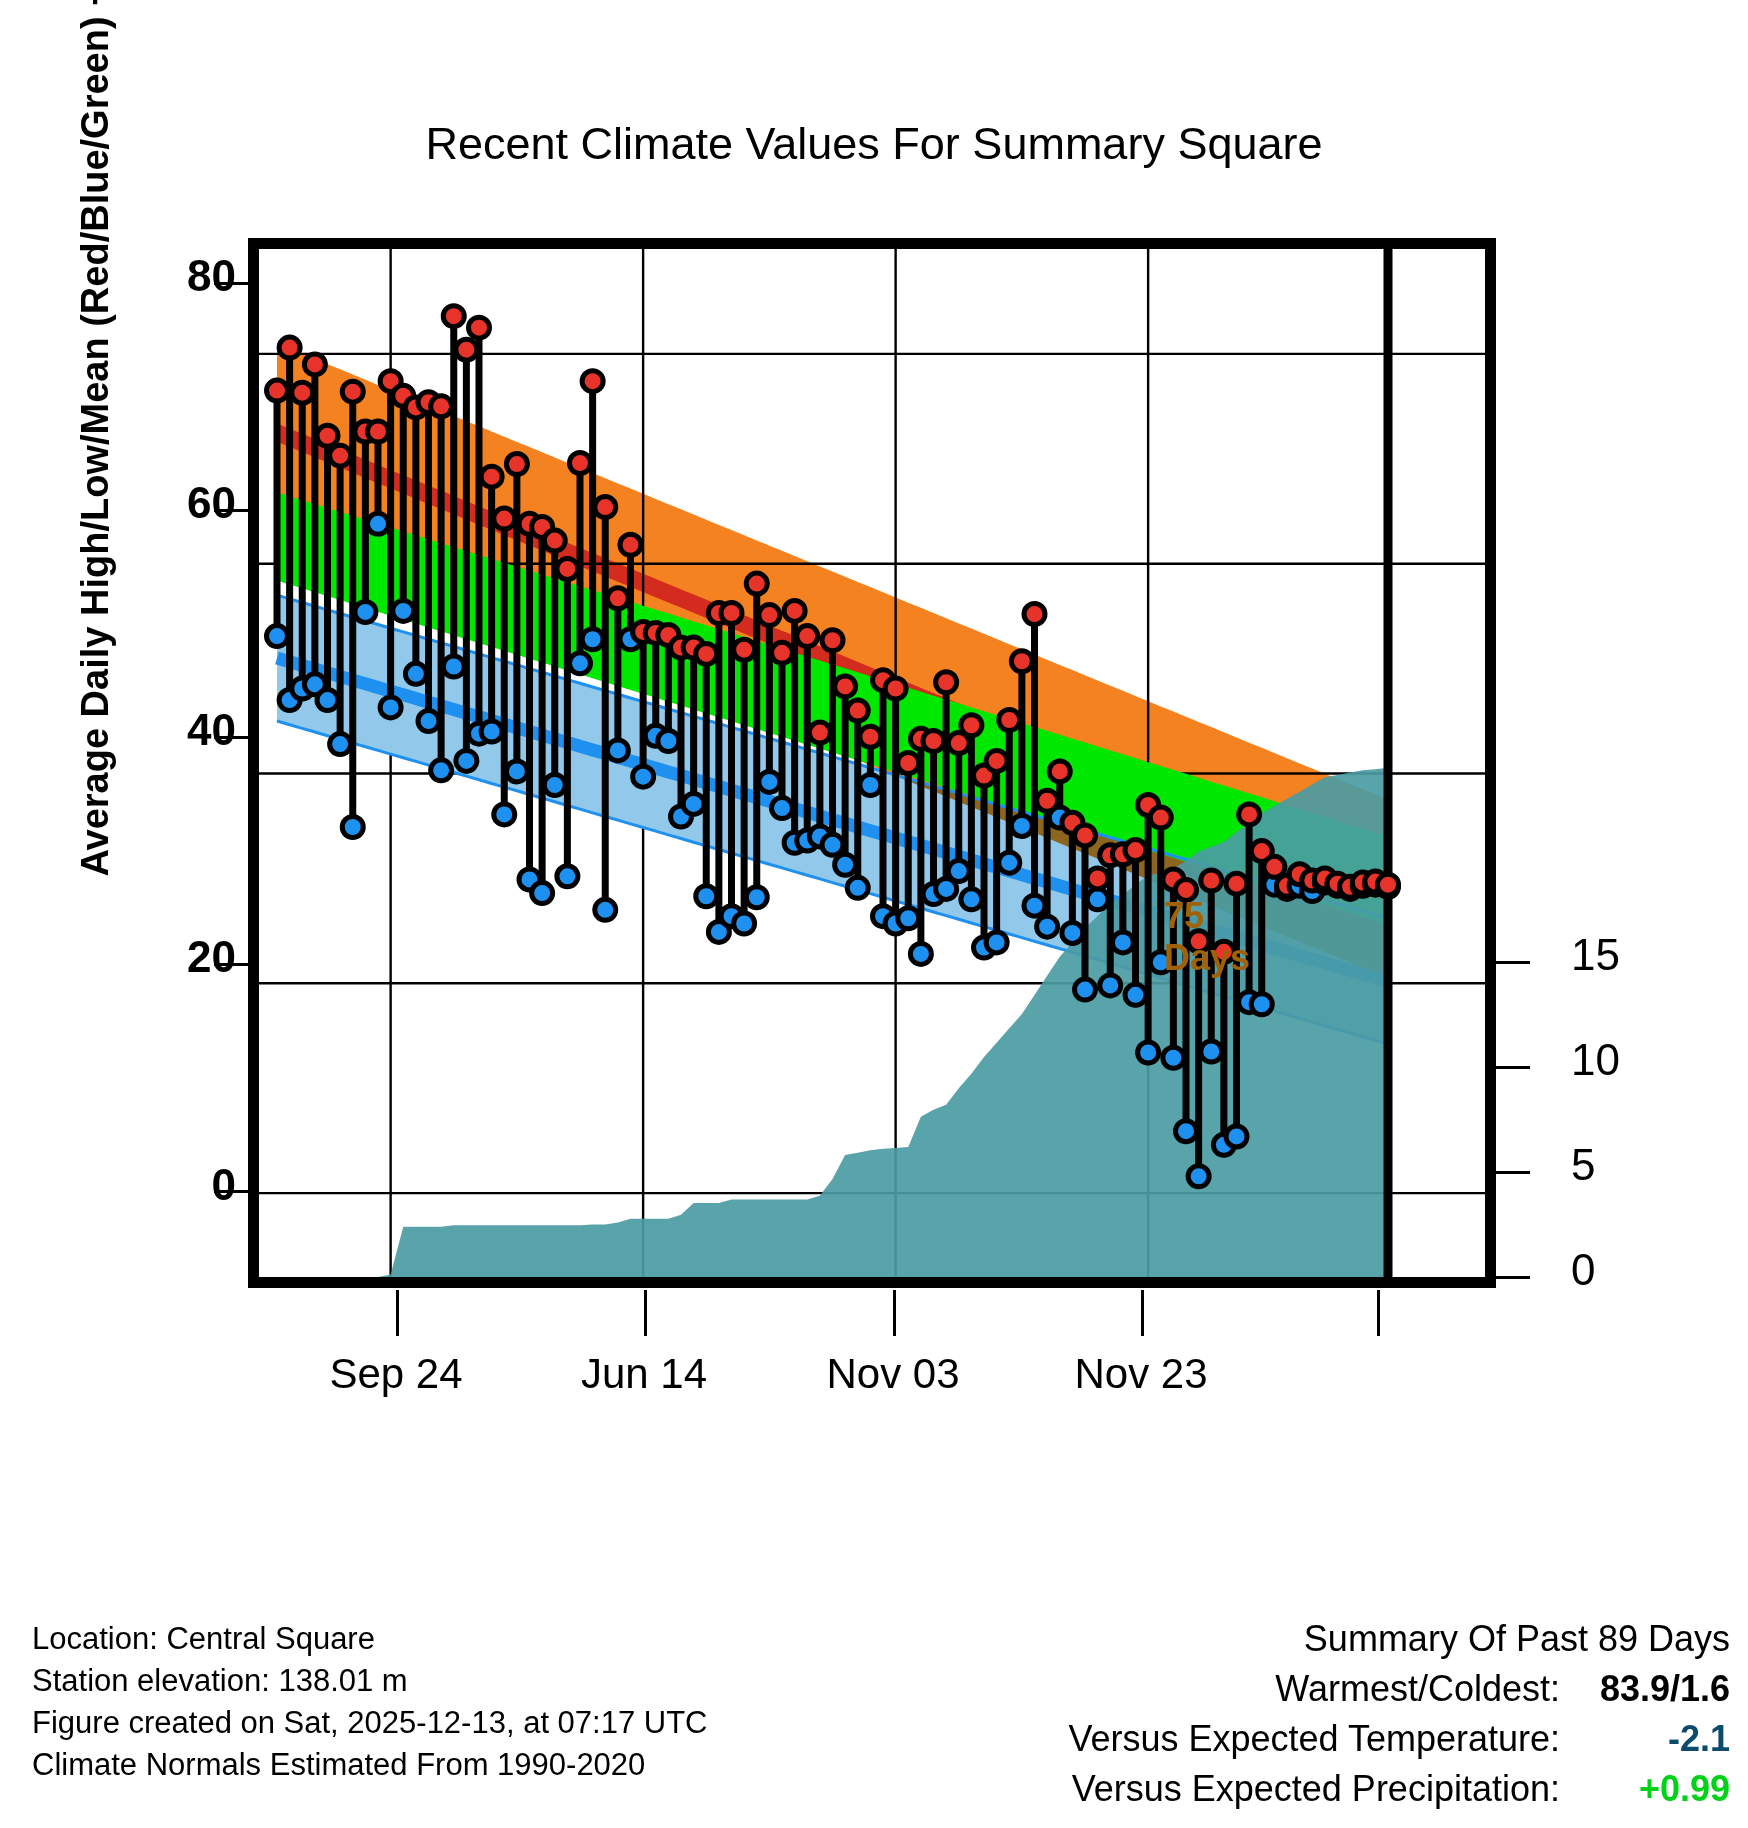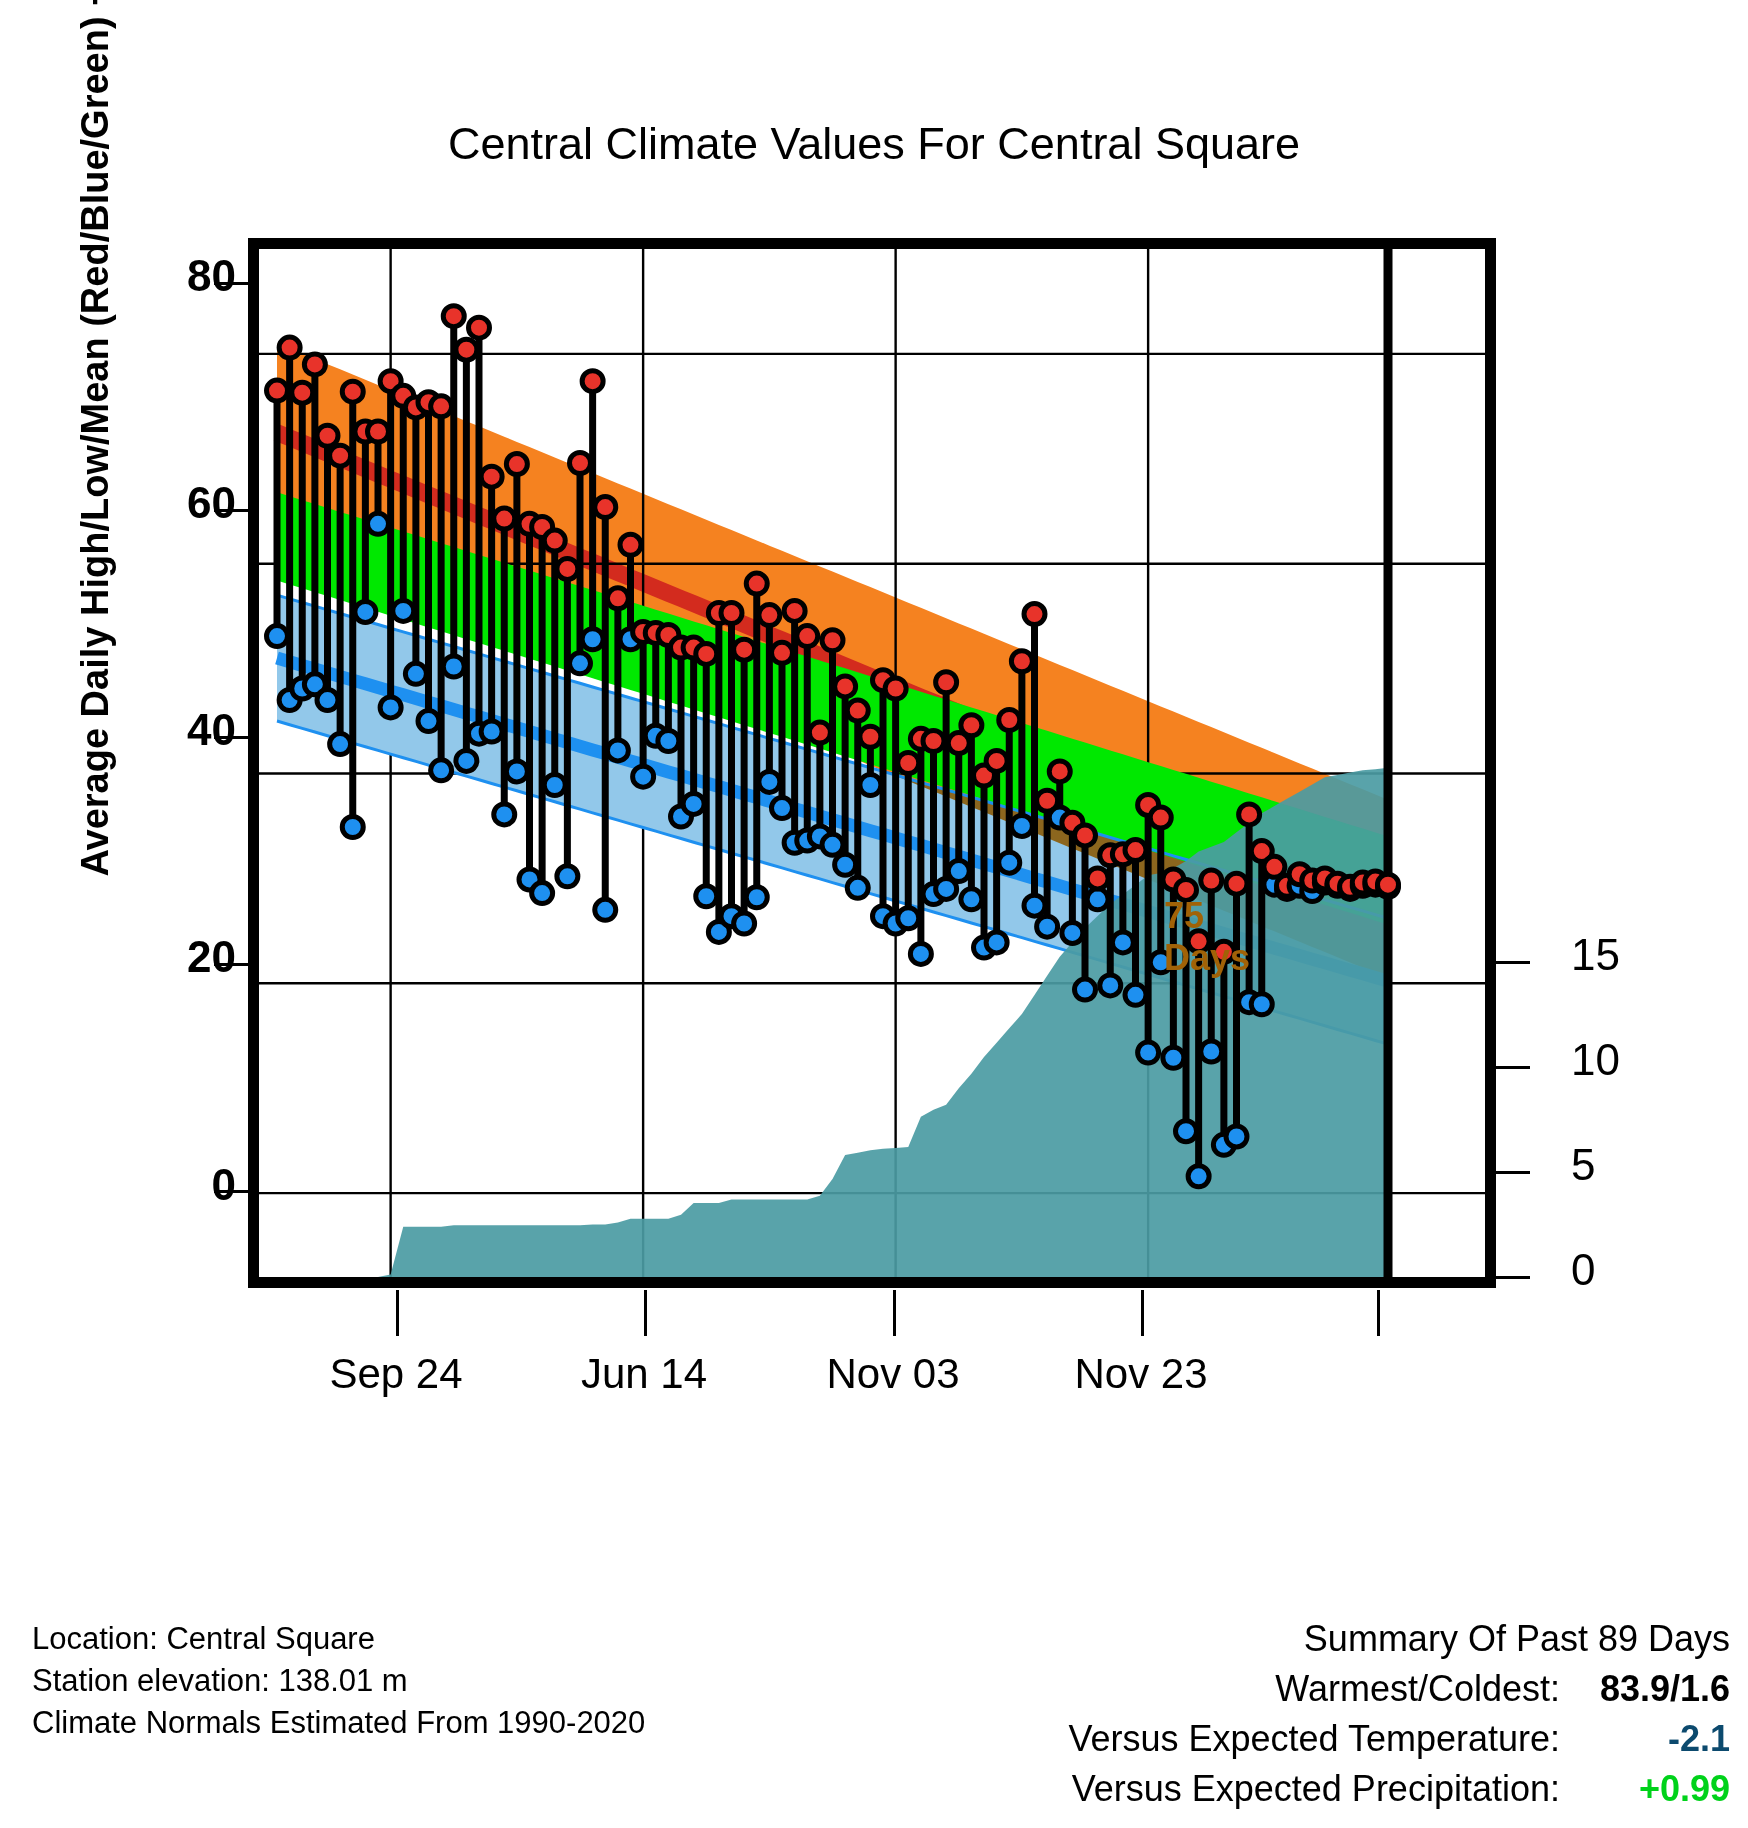--- a/index.html
+++ b/index.html
@@ -66,21 +66,21 @@
   .days-note{
     position:absolute;left:1164px;top:895px;font-size:36px;font-weight:700;
     line-height:42px;color:#a16207;
   }
 </style>
 </head>
 <body>
 
 <div id="stage">
 
-  <div class="chart-title">Central Climate Values For Central Square</div>
+  <div class="chart-title">Recent Climate Values For Summary Square</div>
 
   <div class="ylabel-left">Average Daily High/Low/Mean (Red/Blue/Green) +/- 1 SD</div>
 
   <div class="ytick-left" style="top:1160px">0</div>
   <div class="ytick-left" style="top:932px">20</div>
   <div class="ytick-left" style="top:705px">40</div>
   <div class="ytick-left" style="top:478px">60</div>
   <div class="ytick-left" style="top:251px">80</div>
 
   <div class="tickmark-l" style="top:1190px"></div>
@@ -406,20 +406,21 @@
   </div>
 
   <div class="days-note">
     <div>75</div>
     <div>Days</div>
   </div>
 
   <div class="foot-left">
     <div>Location: Central Square</div>
     <div>Station elevation: 138.01 m</div>
+    <div>Figure created on Sat, 2025-12-13, at 07:17 UTC</div>
     <div>Climate Normals Estimated From 1990-2020</div>
   </div>
 
   <div class="foot-right">
     <div class="row sum-head">Summary Of Past 89 Days</div>
     <div class="row">
       <span>Warmest/Coldest:</span>
       <span class="val">83.9/1.6</span>
     </div>
     <div class="row">

